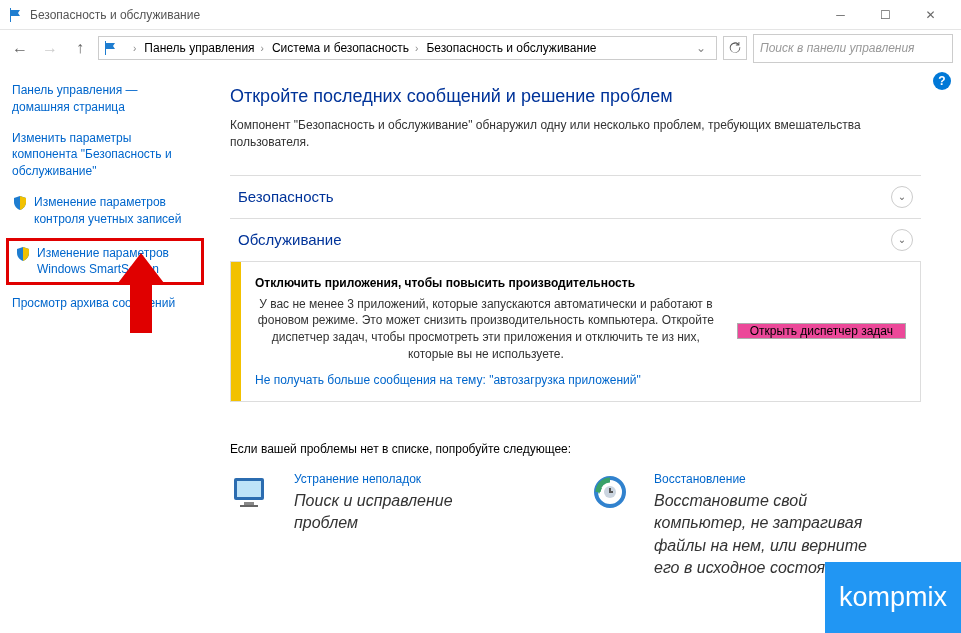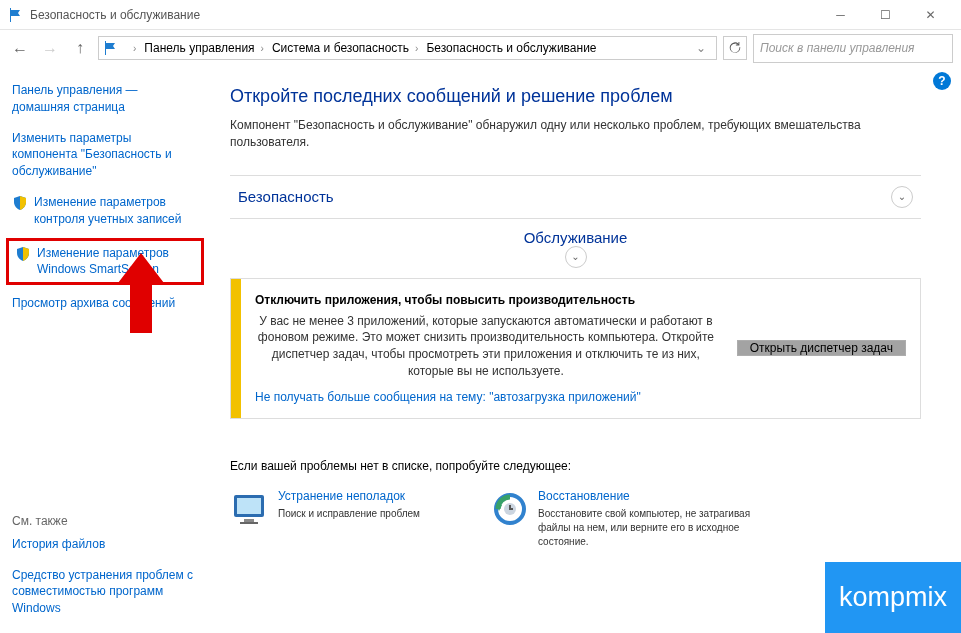--- a/index.html
+++ b/index.html
@@ -32,40 +32,40 @@
 
 .see-also { position: absolute; bottom: 16px; left: 12px; }
 .see-also-head { color: #666; font-size: 12px; margin-bottom: 8px; }
 
 .main { flex: 1; padding: 20px 40px 20px 20px; position: relative; }
 .help-btn { position: absolute; top: 6px; right: 10px; width: 18px; height: 18px; border-radius: 50%; background: #0078d7; color: #fff; font-weight: bold; font-size: 12px; display: flex; align-items: center; justify-content: center; }
 .main h1 { color: #003399; font-size: 18px; font-weight: normal; margin-bottom: 10px; }
 .main .subhead { font-size: 12px; color: #333; margin-bottom: 24px; line-height: 1.4; }
 
 .exp-section { border-top: 1px solid #ddd; border-bottom: 1px solid #ddd; padding: 10px 8px; display: flex; align-items: center; justify-content: space-between; margin-bottom: 0; }
-.exp-section + .exp-section { border-top: none; flex-direction: column; }
+.exp-section + .exp-section { border-top: none; }
 .exp-title { color: #003399; font-size: 15px; }
 .chevron { width: 22px; height: 22px; border: 1px solid #ccc; border-radius: 50%; display: flex; align-items: center; justify-content: center; color: #666; font-size: 10px; }
 
 .alert-box { border: 1px solid #ddd; border-top: none; display: flex; }
 .alert-bar { width: 10px; background: #f2c100; }
 .alert-body { flex: 1; padding: 14px 14px 14px 14px; display: flex; gap: 20px; }
 .alert-text { flex: 1; }
 .alert-title { font-weight: bold; font-size: 12px; margin-bottom: 6px; }
 .alert-desc { font-size: 12px; color: #333; line-height: 1.4; margin-bottom: 10px; text-align: center; }
 .alert-link { color: #0066cc; font-size: 12px; cursor: pointer; }
 .alert-btn { align-self: center; }
-.alert-btn button { padding: 0 12px; font-size: 12px; background: #a3a3a3; border: 1px solid #adadad; cursor: pointer; }
+.alert-btn button { padding: 0 12px; font-size: 12px; background: #ec4899; border: 1px solid #adadad; cursor: pointer; }
 
 .footer-text { margin-top: 40px; font-size: 12px; }
 .solutions { display: flex; gap: 70px; margin-top: 16px; }
-.sol { display: flex; gap: 8px; align-items: flex-start; max-width: 290px; }
+.sol { display: flex; gap: 24px; align-items: flex-start; max-width: 290px; }
 .sol-icon { width: 40px; height: 40px; flex-shrink: 0; }
 .sol-title { color: #0066cc; font-size: 12px; margin-bottom: 4px; cursor: pointer; }
-.sol-desc { font-size: 10px; color: #333; line-height: 1.4; }
+.sol-desc { font-size: 16px; color: #333; line-height: 1.4; font-style: italic; }
 
 .arrow-overlay { position: absolute; left: 118px; top: 253px; width: 46px; height: 80px; pointer-events: none; }
 
 .watermark { position: absolute; right: 0; bottom: 0; background: #2196f3; color: #fff; font-size: 27px; font-weight: 300; padding: 20px 14px; font-family: Arial, sans-serif; margin-left: 28px; }
 </style>
 </head>
 <body>
 
 <div class="titlebar">
   <svg class="flag-icon" viewBox="0 0 16 16">
@@ -139,29 +139,20 @@
             <path d="M8 1l6 2v4c0 4-3 7-6 8V1z" fill="#f2c100"></path>
           </svg>
         <span>Изменение параметров Windows SmartScreen</span>
       </div>
     </div>
 
     <div class="side-link">
         <span>Просмотр архива сообщений</span>
       </div>
 
-    <div class="see-also">
-      <div class="see-also-head">См. также</div>
-      <div class="side-link">
-          <span>История файлов</span>
-        </div>
-      <div class="side-link" style="margin-bottom:0">
-          <span>Средство устранения проблем с совместимостью программ Windows</span>
-        </div>
-    </div>
   </div>
 
   <div class="main">
     <div class="help-btn">?</div>
     <h1>Откройте последних сообщений и решение проблем</h1>
     <div class="subhead">Компонент "Безопасность и обслуживание" обнаружил одну или несколько проблем, требующих вмешательства пользователя.</div>
 
     <div class="exp-section">
       <span class="exp-title">Безопасность</span>
       <span class="chevron">⌄</span>

